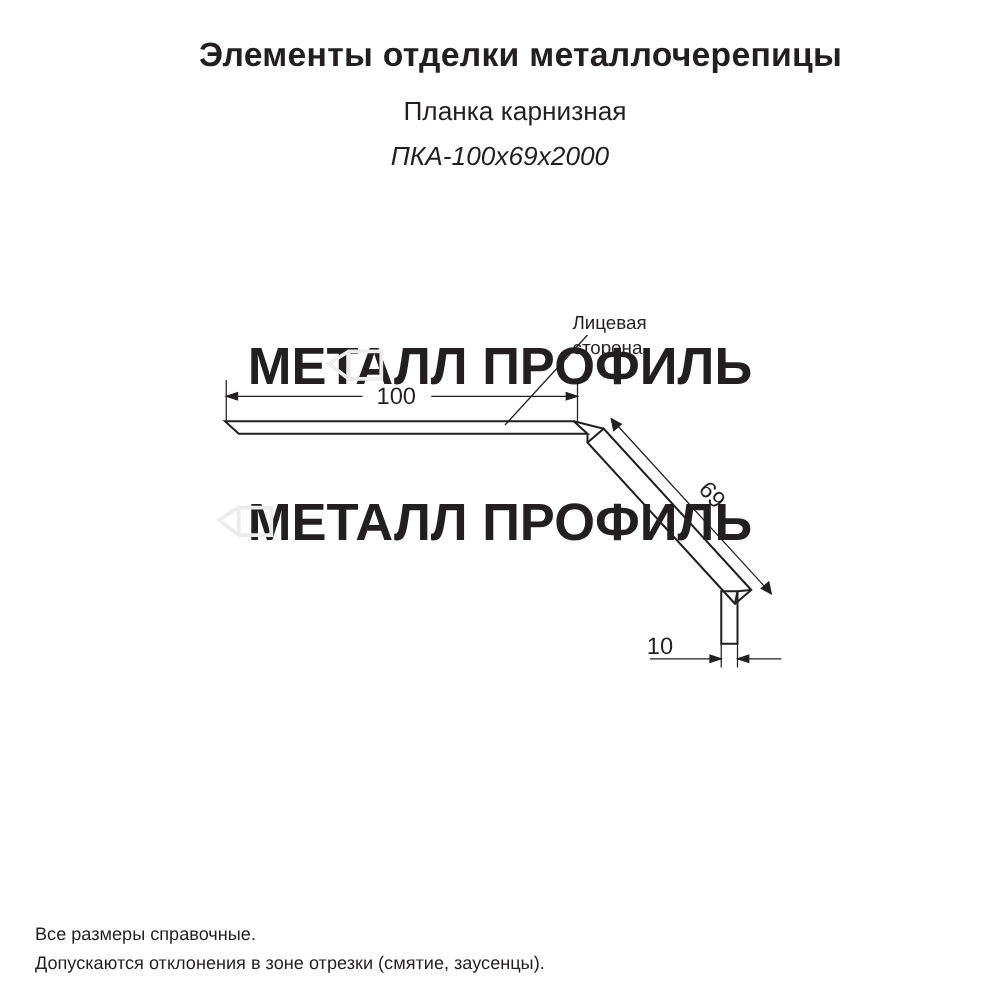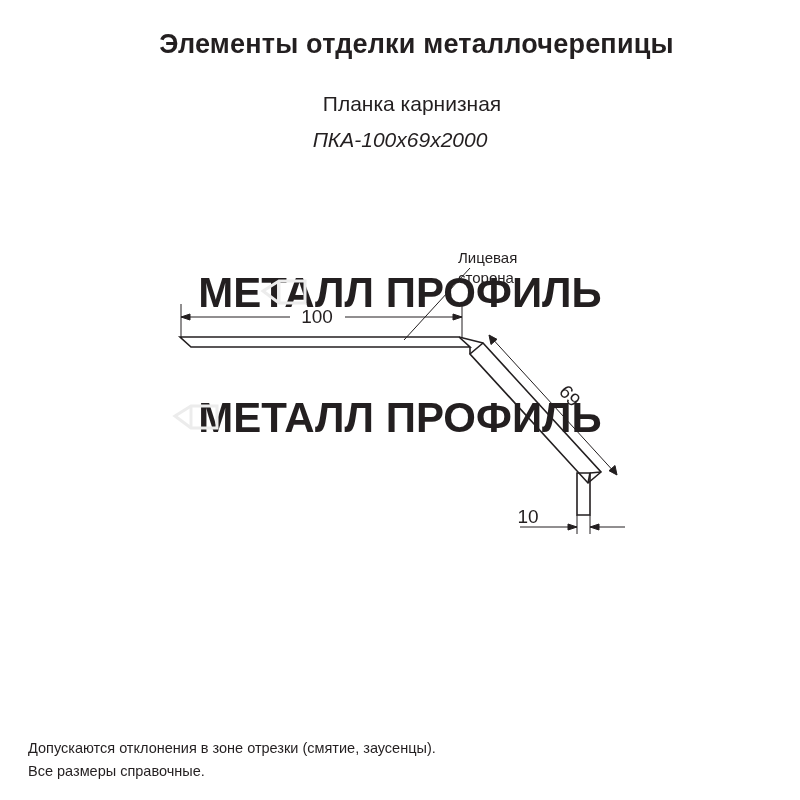--- a/index.html
+++ b/index.html
@@ -28,21 +28,21 @@
   }
   .main-title {
     font-size: 27px;
     font-weight: bold;
     letter-spacing: 0.2px;
     color: #231f20;
     line-height: 1.2;
     padding-left: 33px;
   }
   .sub-title {
-    margin-top: 30px;
+    margin-top: 16px;
     font-size: 21px;
     color: #231f20;
     line-height: 1.35;
     padding-left: 24px;
   }
   .sub-code {
     margin-top: 7px;
     font-size: 21px;
     color: #231f20;
     line-height: 1.35;
@@ -149,17 +149,17 @@
       <path d="M520 347 L577 347"></path>
       <path d="M590 347 L625 347"></path>
       <path d="M577 347 l-9 -3 l0 6 z" fill="#231f20"></path>
       <path d="M590 347 l9 -3 l0 6 z" fill="#231f20"></path>
     </g>
     <text x="528" y="343" text-anchor="middle" font-size="19">10</text>
 
   </svg>
 
   <div class="footer">
+    <div>Все размеры справочные.</div>
     <div>Допускаются отклонения в зоне отрезки (смятие, заусенцы).</div>
-    <div>Все размеры справочные.</div>
   </div>
 
 </div>
 
 </body></html>

